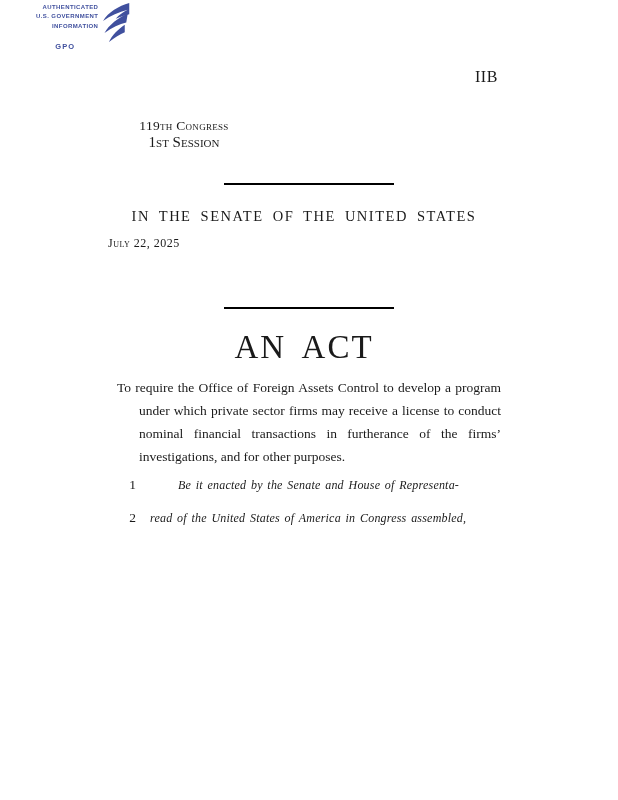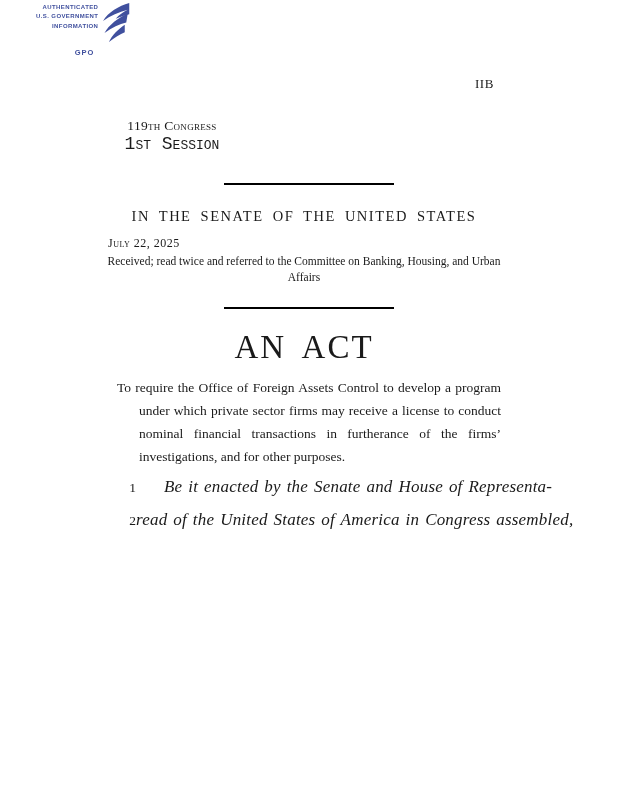--- a/index.html
+++ b/index.html
@@ -25,40 +25,41 @@
   .stamp-text {
     text-align: right;
     font-family: "Liberation Sans", sans-serif;
     font-weight: bold;
     font-size: 6px;
     letter-spacing: 0.4px;
     line-height: 1.55;
   }
   .stamp-gpo {
     font-size: 7.5px;
-    margin-top: 16px;
+    margin-top: 10px;
     margin-right: 4px;
     letter-spacing: 1px;
+    text-align: center;
   }
   .stamp-swoosh { margin-left: 2px; margin-top: -1px; }
 
   
   .corner-mark {
-    position: absolute; left: 475px; top: 76px;
-    font-size: 13px; letter-spacing: 0.5px;
+    position: absolute; left: 475px; top: 68px;
+    font-size: 16px; letter-spacing: 0.5px;
   }
 
   
   .congress-block {
-    position: absolute; left: 116px; top: 118px;
+    position: absolute; left: 128px; top: 118px;
     width: 112px; text-align: center;
     line-height: 1.18;
   }
   .congress { font-variant: small-caps; font-size: 13.5px; letter-spacing: 0.3px; }
-  .session  { font-variant: small-caps; font-size: 18px; font-family: Liberation Mono, monospace; }
+  .session  { font-variant: small-caps; font-size: 15px; }
   .bill-number {
     position: absolute; left: 239px; top: 106px;
     font-size: 40px; font-weight: bold;
     letter-spacing: 0.5px;
   }
 
   .rule {
     position: absolute; left: 224px;
     width: 170px; height: 2px; background: #000;
   }
@@ -95,22 +96,23 @@
     margin: 6px;
     padding-left: 22px; text-indent: -22px;
     font-size: 13.5px; line-height: 23px;
     text-align: justify;
   }
 
   .body-lines { position: absolute; left: 113px; top: 477px; }
   .bline { display: flex; align-items: baseline; height: 33px; }
   .lnum { flex: none; width: 23px; text-align: right; font-size: 13.5px; }
   .ltext {
+    margin-left: 14px;
     font-style: italic;
-    font-size: 17px;
+    font-size: 12px;
     white-space: nowrap;
     letter-spacing: 0.2px;
     word-spacing: 1.5px;
   }
   .bline-first .ltext { padding-left: 28px; }
 </style>
 </head>
 <body>
 
 <div class="page">
@@ -135,21 +137,20 @@
 
   <div class="congress-block">
     <div class="congress">119th Congress</div>
     <div class="session">1st Session</div>
   </div>
 
   <div class="rule rule1"></div>
 
   <div class="chamber-line">IN THE SENATE OF THE UNITED STATES</div>
   <div class="date-line">July 22, 2025</div>
-  <div class="referral">Received; read twice and referred to the Committee on Banking, Housing, and Urban Affairs</div>
 
   <div class="rule rule2"></div>
 
   <div class="act-title">AN ACT</div>
 
   <p class="preamble">To require the Office of Foreign Assets Control to develop a program under which private sector firms may receive a license to conduct nominal financial transactions in furtherance of the firms’ investigations, and for other purposes.</p>
 
   <div class="body-lines">
     <div class="bline bline-first">
       <span class="lnum">1</span>

